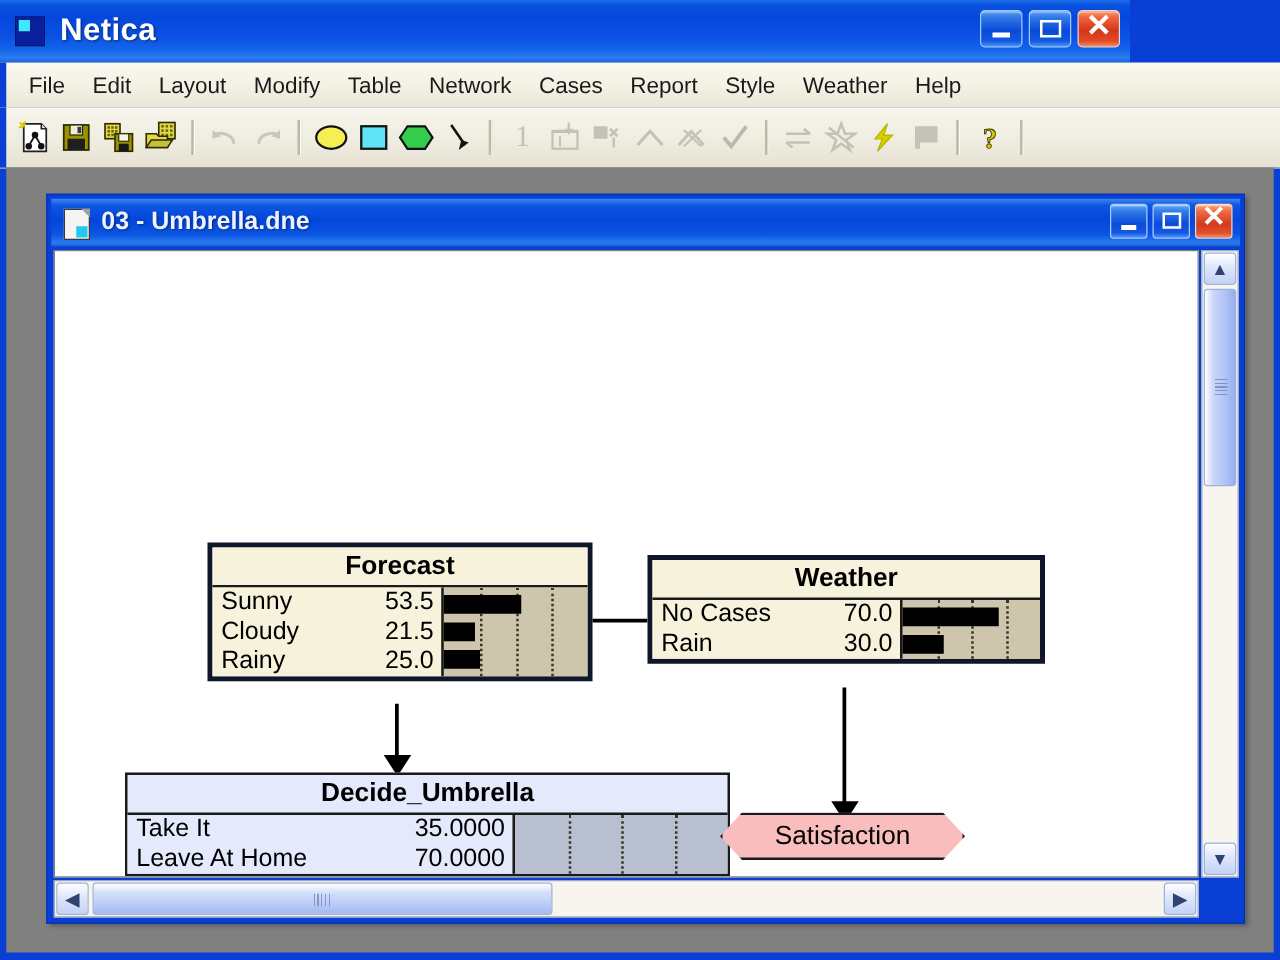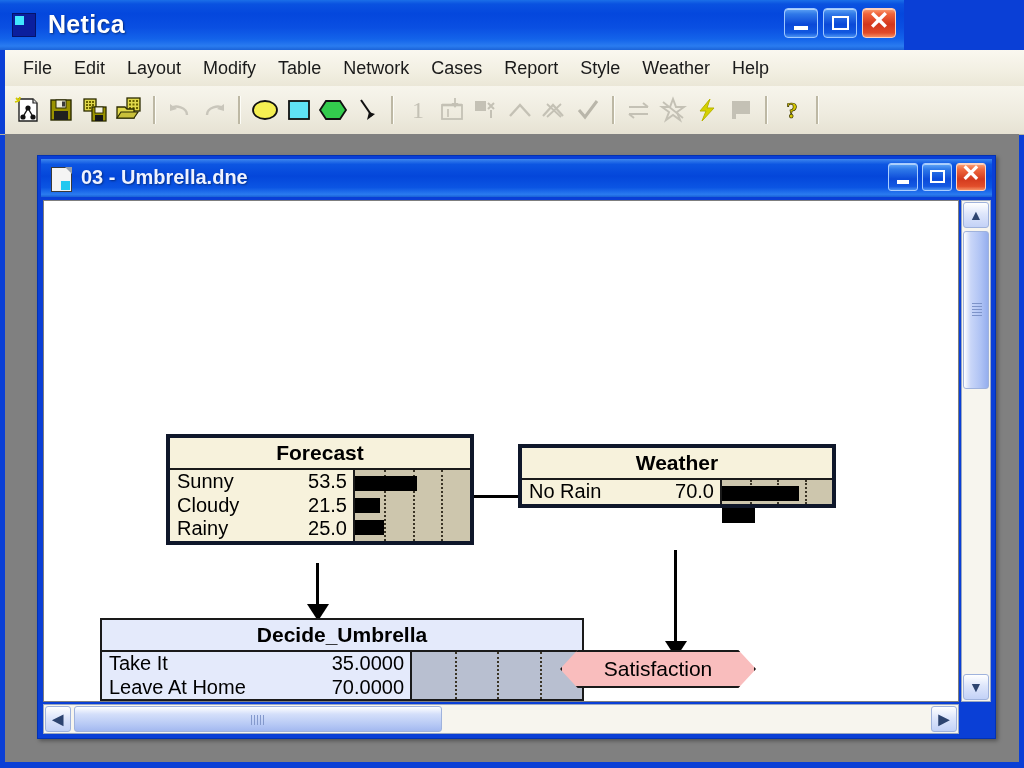--- a/index.html
+++ b/index.html
@@ -554,22 +554,26 @@
               <div class="bar" style="top: 50px; width: 25%;"></div>
             </div>
           </div>
         </div>
 
         <div class="node chance" style="left:474px; top:243px; width:318px;">
           <div class="nhead">Weather</div>
           <div class="nbody">
             <div class="nstates" style="width:198px;">
               <div class="srow">
-                <span class="slabel">No Rain</span>
+                <span class="slabel">No Cases</span>
                 <span class="sval">70.0</span>
+              </div>
+              <div class="srow">
+                <span class="slabel">Rain</span>
+                <span class="sval">30.0</span>
               </div>
             </div>
             <div class="bars">
               <div class="gridline" style="left:25%"></div>
               <div class="gridline" style="left:50%"></div>
               <div class="gridline" style="left:75%"></div>
               <div class="bar" style="top: 6px; width: 70%;"></div>
               <div class="bar" style="top: 28px; width: 30%;"></div>
             </div>
           </div>
@@ -589,21 +593,21 @@
               </div>
             </div>
             <div class="bars">
               <div class="gridline" style="left:25%"></div>
               <div class="gridline" style="left:50%"></div>
               <div class="gridline" style="left:75%"></div>
             </div>
           </div>
         </div>
 
-        <div class="util-node" style="left:516px; top:449px; width:196px; height:38px;">
+        <div class="util-node" style="left:532px; top:449px; width:196px; height:38px;">
           <div class="hex"></div>
           <div class="hex-label">Satisfaction</div>
         </div>
 
       </div>
 
       <div class="vscroll">
         <div class="sb-arrow up">▲</div>
         <div class="sb-thumb">
             <div class="grip"></div>

